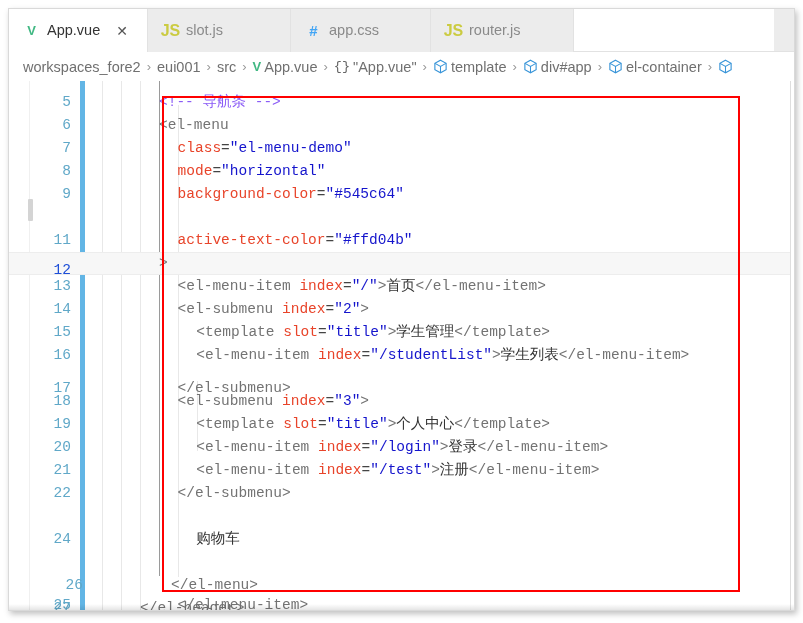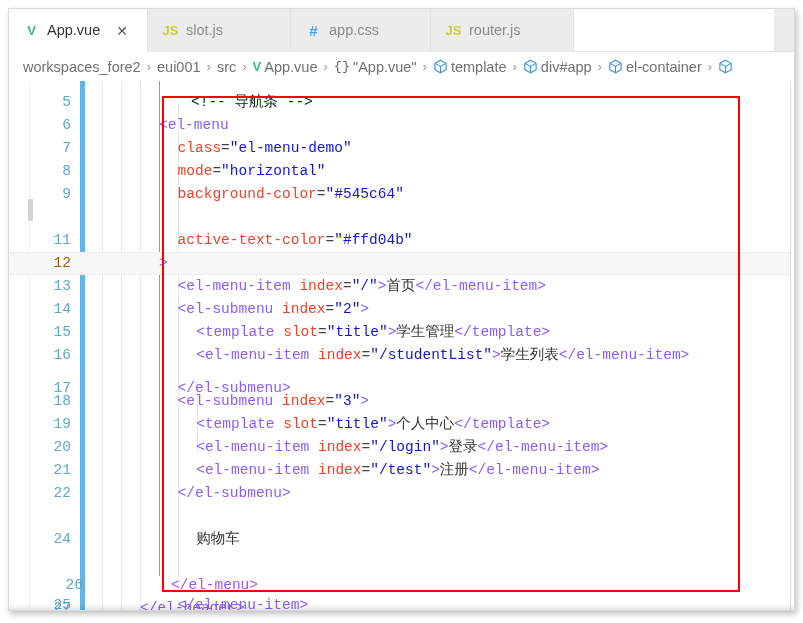--- a/index.html
+++ b/index.html
@@ -62,21 +62,21 @@
     align-items: center;
     justify-content: center;
     width: 17px;
     height: 17px;
     margin-right: 7px;
     font-size: 13px;
     font-weight: bold;
     flex: none;
   }
   .tab-icon.vue { color: #41b883; }
-  .tab-icon.js  { color: #cbcb41; font-family: "Liberation Sans", sans-serif; font-size: 13px; font-weight: 700;}
+  .tab-icon.js  { color: #cbcb41; font-family: "Liberation Sans", sans-serif; font-size: 16px; font-weight: 700;}
   .tab-icon.css { color: #42a5f5; font-size: 15px; font-weight: 700; }
   .tab-label { line-height: 1; }
   .tab-close {
     margin-left: 16px;
     font-size: 14px;
     color: #555;
     line-height: 1;
     cursor: pointer;
   }
   #tab-filler-white {
@@ -174,21 +174,21 @@
   .ln {
     position: absolute;
     left: 0;
     width: 62px;
     text-align: right;
     color: #60a8c8;
     font-family: "Liberation Mono", "DejaVu Sans Mono", monospace;
     font-size: 14.5px;
     user-select: none;
   }
-  .code-line.current .ln { color: #a16207; }
+  .code-line.current .ln { color: #1d4ed8; margin-top: 7px; }
 
   
   #gutter-modified-bar {
     position: absolute;
     left: 71px;
     top: 0;
     width: 5px;
     height: 530px;
     background: #62b5e5;
   }
@@ -203,22 +203,22 @@
   .indent-guide.dark { background: #9a9a9a; }
 
   .code-text {
     position: absolute;
     left: 93px;
     top: 0;
     white-space: pre;
   }
 
   
-  .tk-comment   { color: #0f172a; padding-left: 32px; }
-  .tk-tag       { color: #8b5cf6; }
+  .tk-comment   { color: #8b5cf6; }
+  .tk-tag       { color: #737373; }
   .tk-attr      { color: #e8442a; }
   .tk-val       { color: #1414cc; }
   .tk-punct     { color: #444444; }
   .tk-cn        { color: #333333; font-family: Liberation Mono, monospace; }
 
   
   #red-box {
     position: absolute;
     left: 153px;
     top: 15px;

